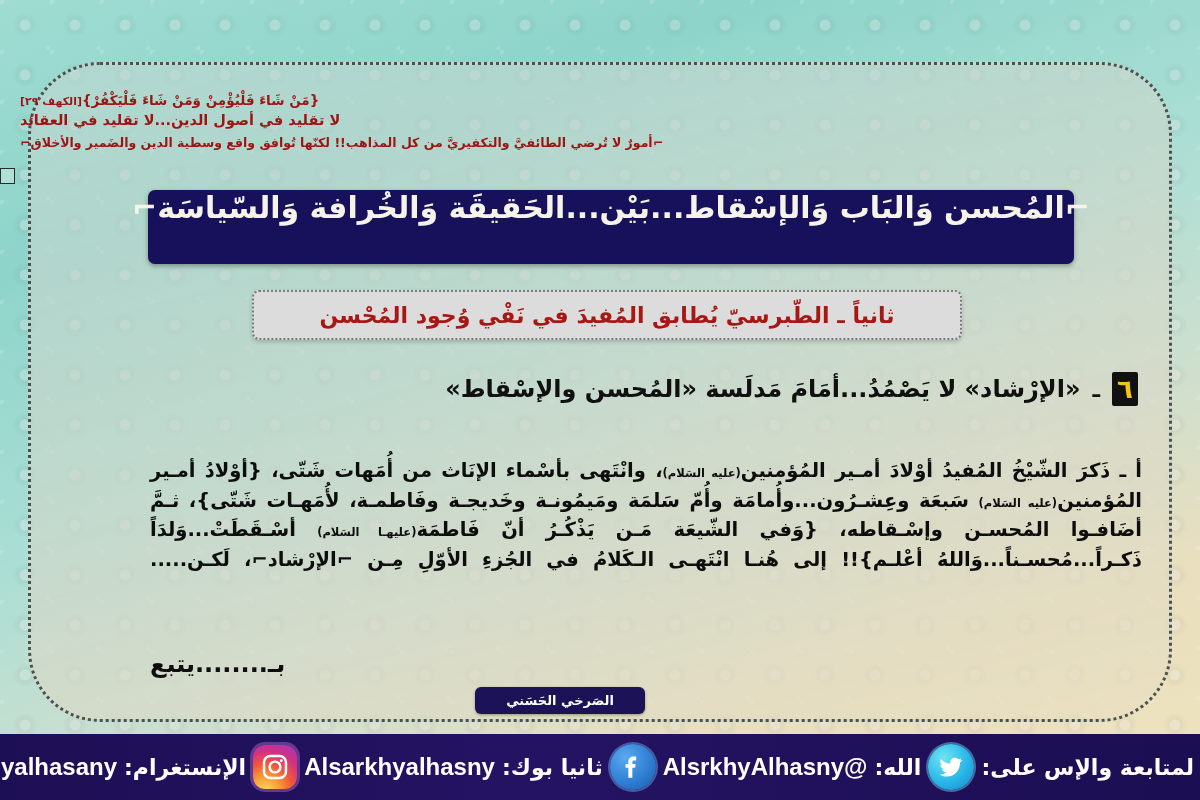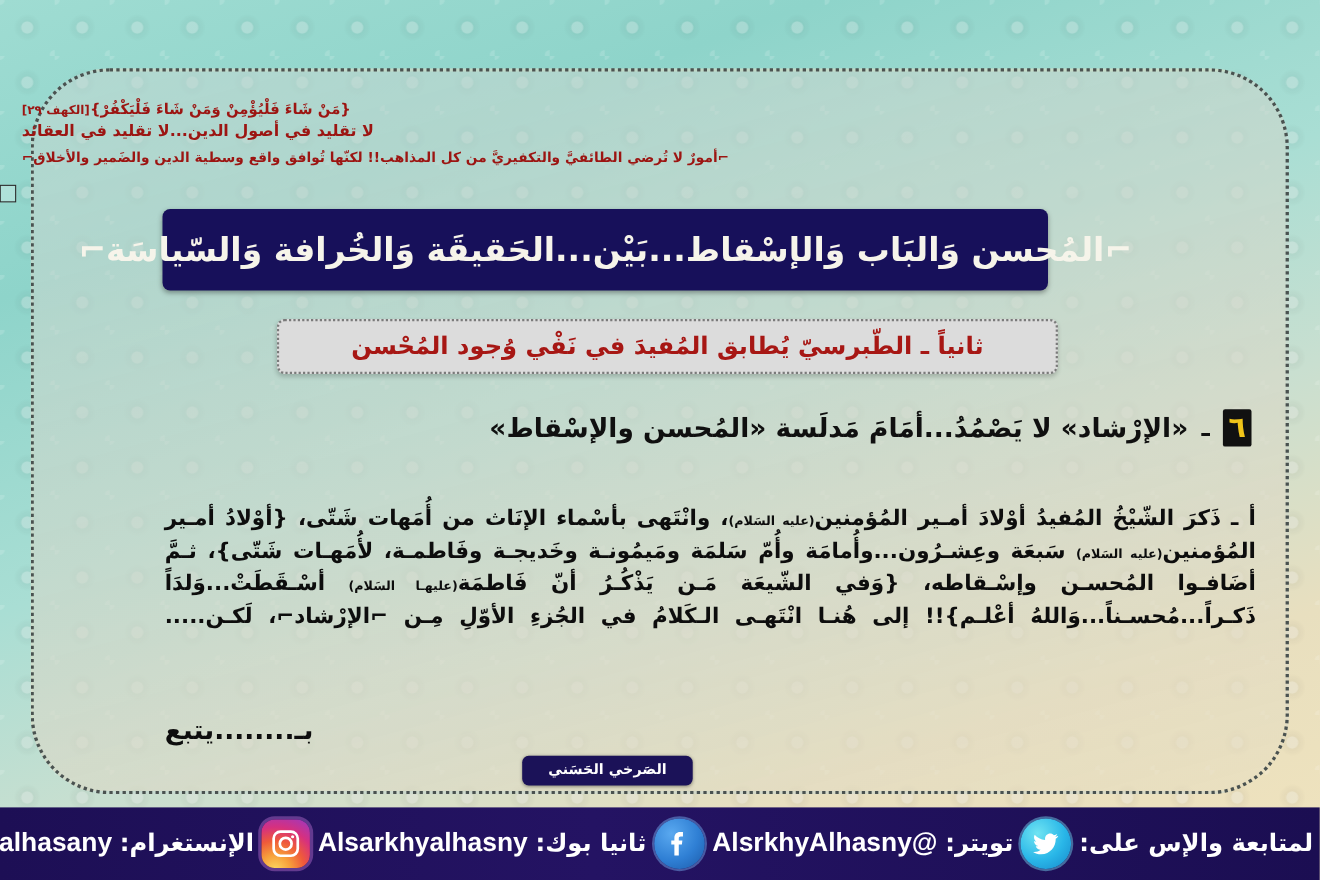--- a/index.html
+++ b/index.html
@@ -44,23 +44,23 @@
   .verse{
     font-size:13.5px;font-weight:bold;letter-spacing:0;
     direction:rtl;
   }
   .verse .ref{font-size:11px;}
   .hdr-line2{font-size:14.5px;font-weight:bold;margin-top:4px;}
   .hdr-line3{font-size:12.5px;font-weight:bold;margin-top:5px;}
 
   
   .title-banner{
-    position:absolute;left:148px;top:190px;width:805px;height:74px;
+    position:absolute;left:148px;top:190px;width:926px;height:74px;
     background:#17105a;border-radius:7px;
-    display:flex;align-items:center;justify-content:center;
+    display:flex;justify-content:center;
     box-shadow:0 2px 5px rgba(0,0,0,.35);
   }
   .title-banner .txt{
     color:#f6f4ea;font-size:30px;font-weight:bold;white-space:nowrap;
     direction:rtl;letter-spacing:-.5px;
   }
 
   
   .subtitle-box{
     position:absolute;left:252px;top:290px;width:710px;height:50px;
@@ -96,21 +96,21 @@
   }
   .body-text .sm{font-size:11.5px;font-weight:bold;}
   .tail{
     position:absolute;right:58px;top:650px;left:150px;
     direction:rtl;text-align:left;
     color:#0d0d0d;font-size:24px;font-weight:bold;
   }
 
   
   .signature{
-    position:absolute;left:475px;top:687px;width:155px;height:27px;
+    position:absolute;left:475px;top:687px;width:170px;height:27px;
     background:#1b1258;border-radius:6px;
     display:flex;align-items:center;justify-content:center;
     box-shadow:0 1px 3px rgba(0,0,0,.35);
   }
   .signature .txt{color:#ffffff;font-size:13px;font-weight:bold;direction:rtl;}
 
   
   .social-bar{
     position:absolute;left:0;bottom:0;width:1200px;height:66px;
     background:linear-gradient(90deg,#1d0f55 0%,#241363 45%,#1b0e52 100%);
@@ -176,21 +176,21 @@
   </div>
 
   <div class="social-bar">
     <span class="sb-label">لمتابعة والإس على:</span>
 
     <span class="ico ico-tw">
       <svg width="28" height="24" viewBox="0 0 24 24" aria-hidden="true">
         <path fill="#ffffff" d="M23 4.9c-.8.4-1.7.6-2.6.8 1-.6 1.7-1.5 2-2.5-.9.5-1.9.9-3 1.1-.9-.9-2.1-1.5-3.4-1.5-2.6 0-4.7 2.1-4.7 4.7 0 .4 0 .7.1 1.1C7.5 8.4 4.1 6.6 1.9 3.9c-.4.7-.6 1.5-.6 2.3 0 1.6.8 3 2.1 3.9-.8 0-1.5-.2-2.1-.6v.1c0 2.3 1.6 4.2 3.7 4.6-.4.1-.8.2-1.2.2-.3 0-.6 0-.9-.1.6 1.9 2.3 3.2 4.4 3.3-1.6 1.3-3.6 2-5.8 2-.4 0-.8 0-1.1-.1 2.1 1.3 4.6 2.1 7.2 2.1 8.7 0 13.4-7.2 13.4-13.4v-.6c.9-.7 1.7-1.5 2.3-2.4z"></path>
       </svg>
     </span>
-    <span class="sb-label">تويتر:</span>
+    <span class="sb-label">الله:</span>
     <span class="sb-handle">@AlsrkhyAlhasny</span>
 
     <span class="ico ico-fb">
       <svg width="26" height="26" viewBox="0 0 24 24" aria-hidden="true">
         <path fill="#ffffff" d="M15.1 2.2h-2.6c-2.9 0-4.8 1.9-4.8 4.9v2.2H5.1v3.4h2.6V22h3.7v-9.3h2.6l.4-3.4h-3V7.5c0-1 .3-1.6 1.7-1.6h1.8V2.2z"></path>
       </svg>
     </span>
     <span class="sb-label">ثانيا بوك:</span>
     <span class="sb-handle">Alsarkhyalhasny</span>
 

